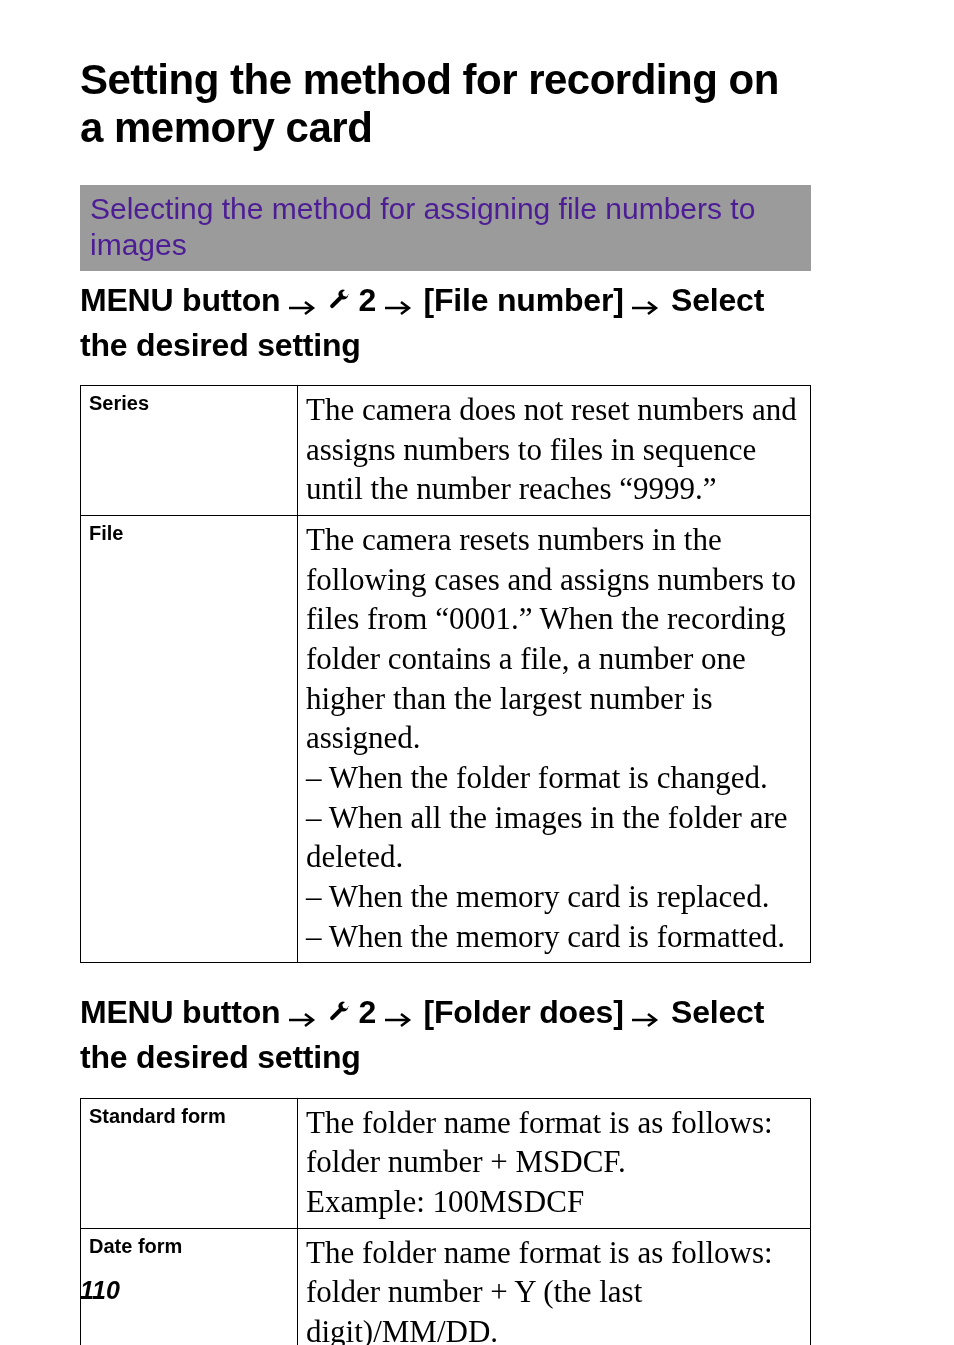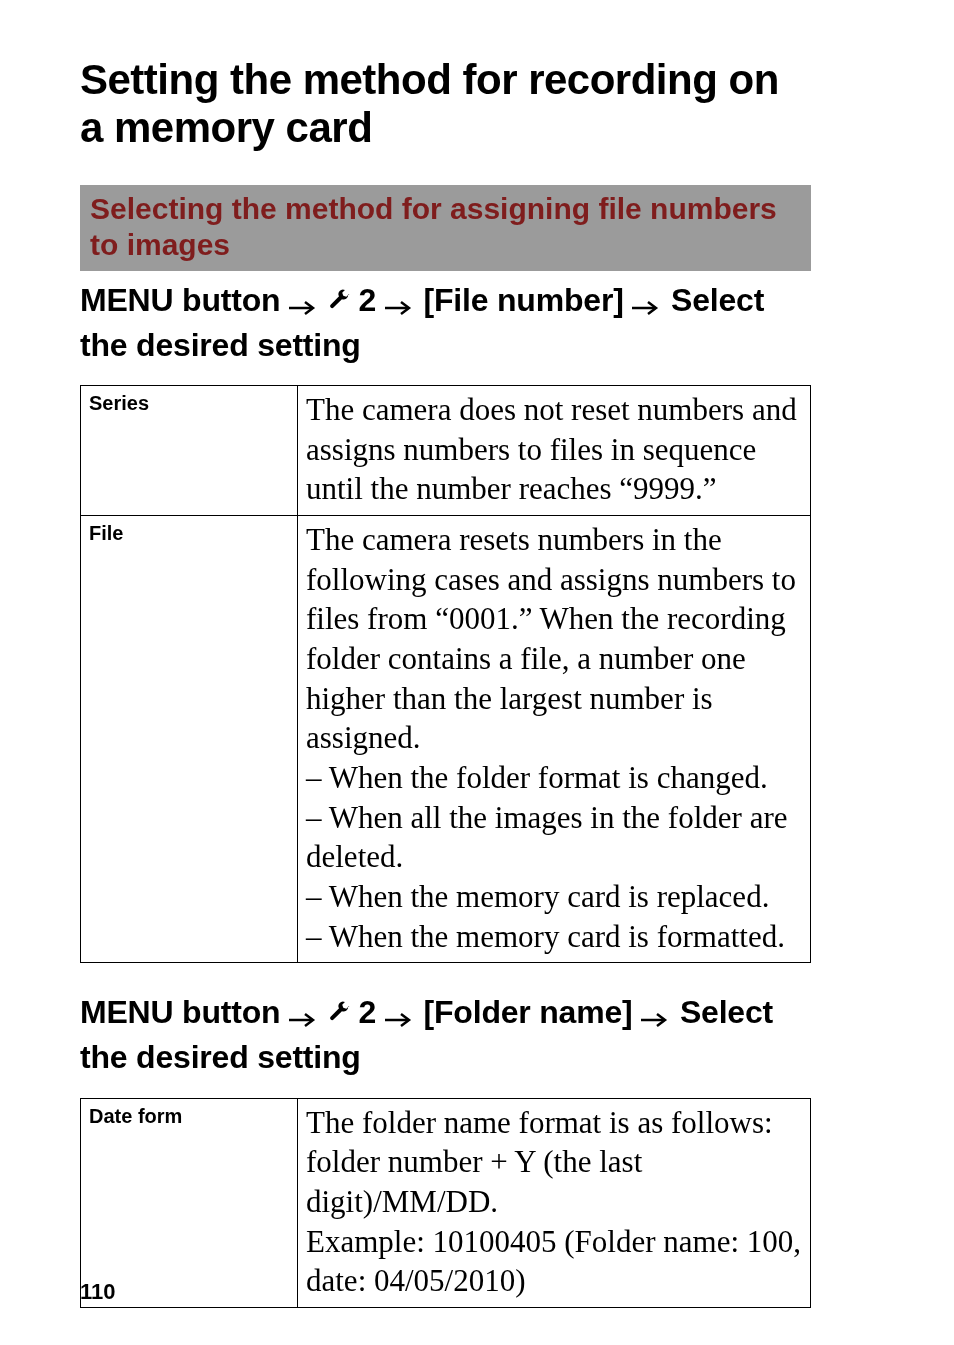--- a/index.html
+++ b/index.html
@@ -19,23 +19,23 @@
   h1.title {
     font-family: Arial, Helvetica, sans-serif;
     font-weight: 900;
     font-size: 42px;
     line-height: 1.15;
     margin: 0 0 32px 0;
     letter-spacing: -0.5px;
   }
   .section-bar {
     background: #9b9b9b;
-    color: #7f1d1d;
+    color: #4c1d95;
     font-family: Arial, Helvetica, sans-serif;
-    font-weight: 700;
+    font-weight: 400;
     font-size: 30px;
     padding: 6px 10px 8px 10px;
     margin: 0 0 8px 0;
     line-height: 1.2;
   }
   .menu-path {
     font-family: Arial, Helvetica, sans-serif;
     font-weight: 900;
     font-size: 32px;
     line-height: 1.35;
@@ -85,21 +85,22 @@
     font-size: 24px;
     line-height: 1.35;
     margin: 4px 0 24px 0;
   }
   .pagenum {
     position: absolute;
     left: 80px;
     bottom: 40px;
     font-family: Arial, Helvetica, sans-serif;
     font-weight: 900;
-    font-size: 22px;
+    font-size: 25px;
+    font-style: italic;
   }
 </style>
 </head>
 <body>
 
 <div class="page">
 
   <h1 class="title">Setting the method for recording on a memory card</h1>
 
   <div class="section-bar">Selecting the method for assigning file numbers to images</div>
@@ -162,32 +163,36 @@
           <path d="M22 6.5a5 5 0 0 1-6.8 4.66L6 20.3a2.2 2.2 0 0 1-3.1-3.1l9.14-9.2A5 5 0 0 1 18.5 1l-3 3 1.2 3.3 3.3 1.2 3-3c-.02.33-.05.67-.0 1z" fill="#000"></path>
         </svg>
     </span>
     <span>2</span>
     <span class="arrow">
       <svg width="30" height="16" viewBox="0 0 30 16">
           <line x1="0" y1="8" x2="22" y2="8" stroke="#000" stroke-width="2.5"></line>
           <polyline points="16,2 24,8 16,14" fill="none" stroke="#000" stroke-width="2.5"></polyline>
         </svg>
     </span>
-    <span>[Folder name]</span>
+    <span>[Folder does]</span>
     <span class="arrow">
       <svg width="30" height="16" viewBox="0 0 30 16">
           <line x1="0" y1="8" x2="22" y2="8" stroke="#000" stroke-width="2.5"></line>
           <polyline points="16,2 24,8 16,14" fill="none" stroke="#000" stroke-width="2.5"></polyline>
         </svg>
     </span>
     <span>Select the desired setting</span>
   </div>
 
   <table class="optbl">
     <tbody>
+        <tr>
+      <td class="lbl">Standard form</td>
+      <td class="desc">The folder name format is as follows: folder number + MSDCF.<br>Example: 100MSDCF</td>
+    </tr>
     <tr>
       <td class="lbl">Date form</td>
       <td class="desc">The folder name format is as follows: folder number + Y (the last digit)/MM/DD.<br>Example: 10100405 (Folder name: 100, date: 04/05/2010)</td>
     </tr>
   </tbody>
     </table>
 
   <div class="pagenum">110</div>
 </div>
 

